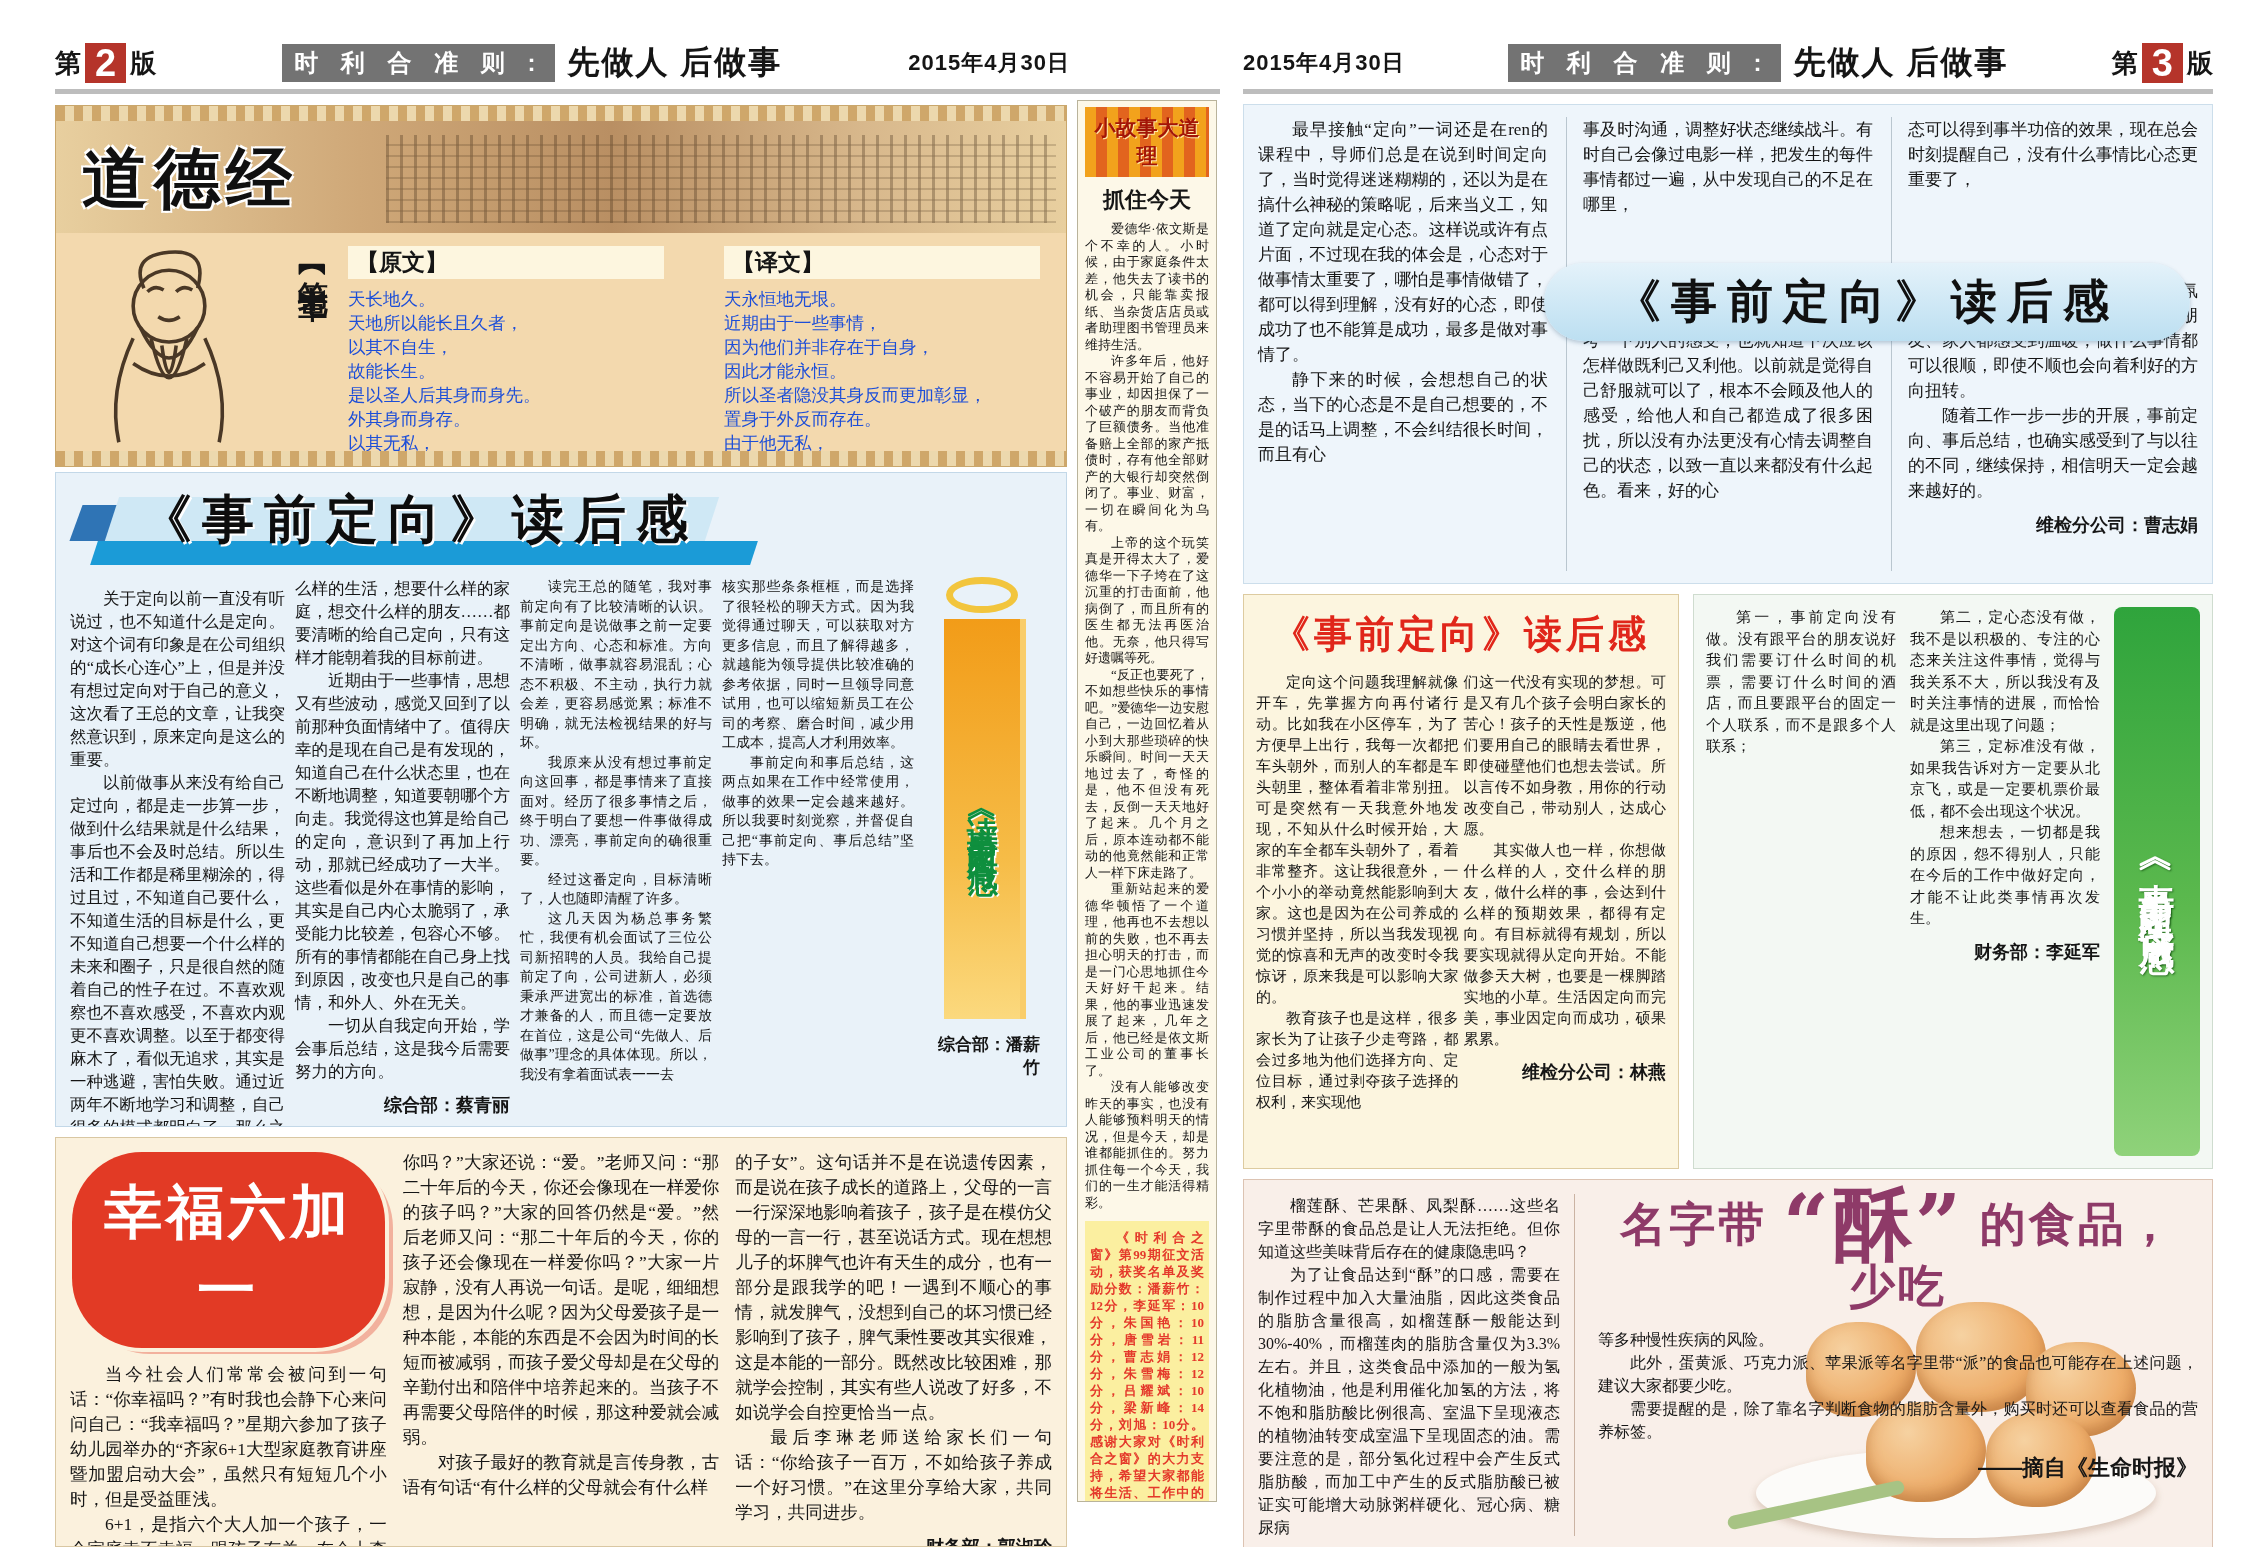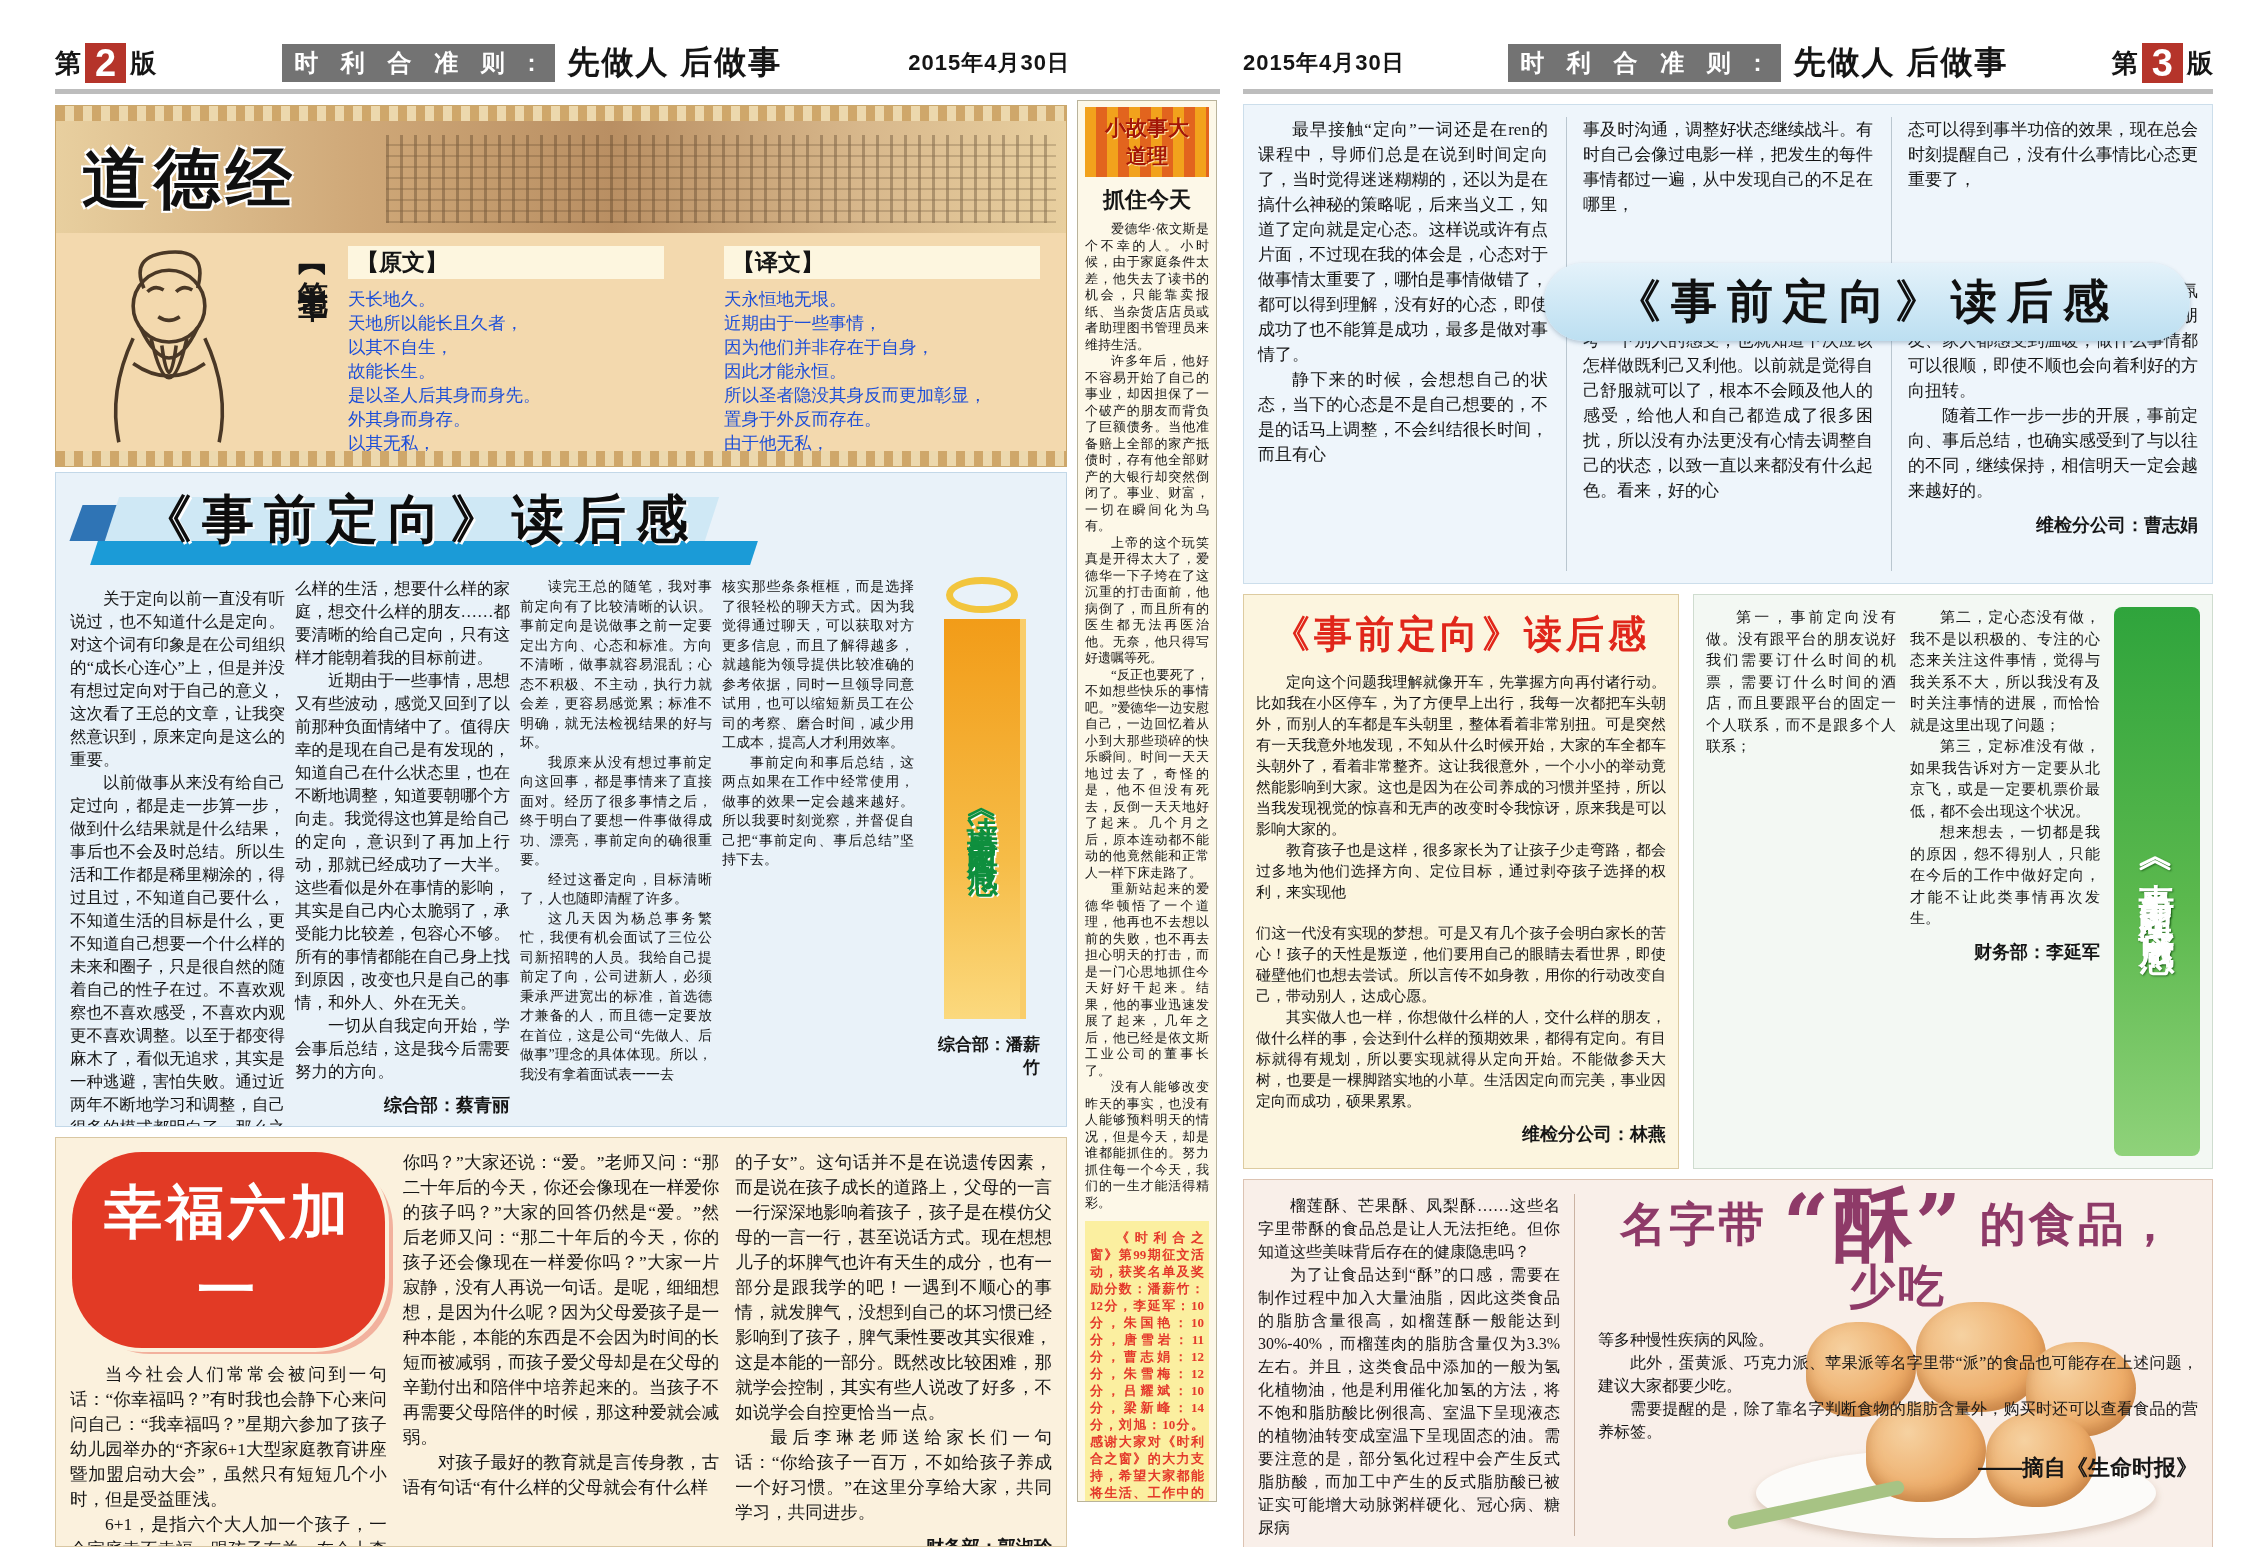--- a/index.html
+++ b/index.html
@@ -52,39 +52,39 @@
   .bannercol .sig{font-size:17px;margin-top:14px;}
 
   
   .art2{position:absolute;left:0;top:1095px;width:1012px;height:410px;background:#fbf1dd;border:1px solid #d9c7a2;box-sizing:border-box;padding:12px 14px;overflow:hidden;display:flex;gap:16px;}
   .art2 .col{flex:1;}
   .art2 p{font-size:17.5px;line-height:25px;}
   .xf-title{background:#e23a25;color:#fff;font-family:"Liberation Sans",sans-serif;font-weight:bold;font-size:58px;letter-spacing:4px;text-align:center;border-radius:70px;padding:22px 4px 18px;margin:2px 2px 14px;position:relative;box-shadow:0 0 0 4px #fbf1dd,8px 6px 0 rgba(226,58,37,.35);}
 
   
   .storycol{position:absolute;left:1022px;top:58px;width:140px;height:1402px;background:#fdf8e8;border:1px solid #b9b39b;box-sizing:border-box;padding:6px 7px;overflow:hidden;}
-  .story-head{background:repeating-linear-gradient(90deg,#f2a21c 0 11px,#e2641e 11px 22px);color:#a31507;font-family:Liberation Sans, sans-serif;font-weight:bold;font-size:21px;text-align:center;padding:7px 12px;text-shadow:1px 1px 0 #ffe9a8;}
+  .story-head{background:repeating-linear-gradient(90deg,#f2a21c 0 11px,#e2641e 11px 22px);color:#a31507;font-family:Liberation Sans, sans-serif;font-weight:bold;font-size:21px;text-align:center;padding:7px 2px;text-shadow:1px 1px 0 #ffe9a8;}
   .story-title{font-family:"Liberation Sans",sans-serif;font-weight:bold;font-size:22px;text-align:center;margin:8px 0 6px;}
   .storycol p{font-size:13px;line-height:16.5px;}
   .notice{margin-top:10px;background:#fbefa0;padding:8px 5px;color:#e4392b;}
   .notice p{font-size:13px;line-height:17px;font-weight:bold;}
 
   
   .p3top{position:relative;margin-top:10px;width:970px;height:480px;background:#eef5fb;border:1px solid #ccdeeb;box-sizing:border-box;padding:12px 14px;overflow:hidden;display:flex;gap:18px;}
   .p3top .col{flex:1;position:relative;}
   .p3top .col+.col{border-left:1px solid #b9c6cf;padding-left:16px;}
   .p3top p{font-size:17px;line-height:25px;}
   .bspacer{height:86px;}
   .cali-banner{position:absolute;left:300px;top:158px;width:646px;height:78px;background:linear-gradient(180deg,#e4f2fa,#bcdff1);border-radius:44px;display:flex;align-items:center;justify-content:center;font-family:"DejaVu Serif",serif;font-weight:bold;font-size:46px;letter-spacing:10px;color:#101010;box-shadow:0 2px 4px rgba(70,110,140,.35);}
 
   
   .p3row{display:flex;gap:14px;margin-top:10px;height:575px;}
   .linyan{width:436px;background:#fcf5df;border:1px solid #ddcba0;box-sizing:border-box;padding:10px 12px;overflow:hidden;}
   .ly-title{text-align:center;color:#e0261a;font-family:"Liberation Sans",sans-serif;font-weight:bold;font-size:38px;letter-spacing:4px;margin:4px 0 12px;}
-  .ly-cols{display:flex;gap:20px;flex-direction:column;}
+  .ly-cols{display:flex;gap:5px;}
   .ly-cols .col{flex:1;}
   .linyan p{font-size:15px;line-height:21px;}
   .liyj{flex:1;background:#f3f8f3;border:1px solid #cfdccf;box-sizing:border-box;padding:12px;display:flex;gap:14px;overflow:hidden;}
   .liyj .col{flex:1;}
   .liyj p{font-size:15px;line-height:21.5px;}
   .gbanner{width:86px;background:linear-gradient(180deg,#2fa43c,#5cb94e 55%,#8fd27a);border-radius:8px;writing-mode:vertical-rl;display:flex;align-items:center;justify-content:center;font-family:"DejaVu Serif",serif;font-weight:bold;font-size:36px;letter-spacing:8px;color:#ffffff;text-shadow:1px 1px 2px rgba(0,60,0,.6);}
 
   
   .su{position:relative;margin-top:10px;width:970px;height:370px;background:#f9efe9;border:1px solid #dcc3b2;box-sizing:border-box;padding:12px 14px;overflow:hidden;}
   .su-left{position:absolute;left:14px;top:14px;width:302px;bottom:12px;border-right:1px solid #cbb3a3;padding-right:14px;}

